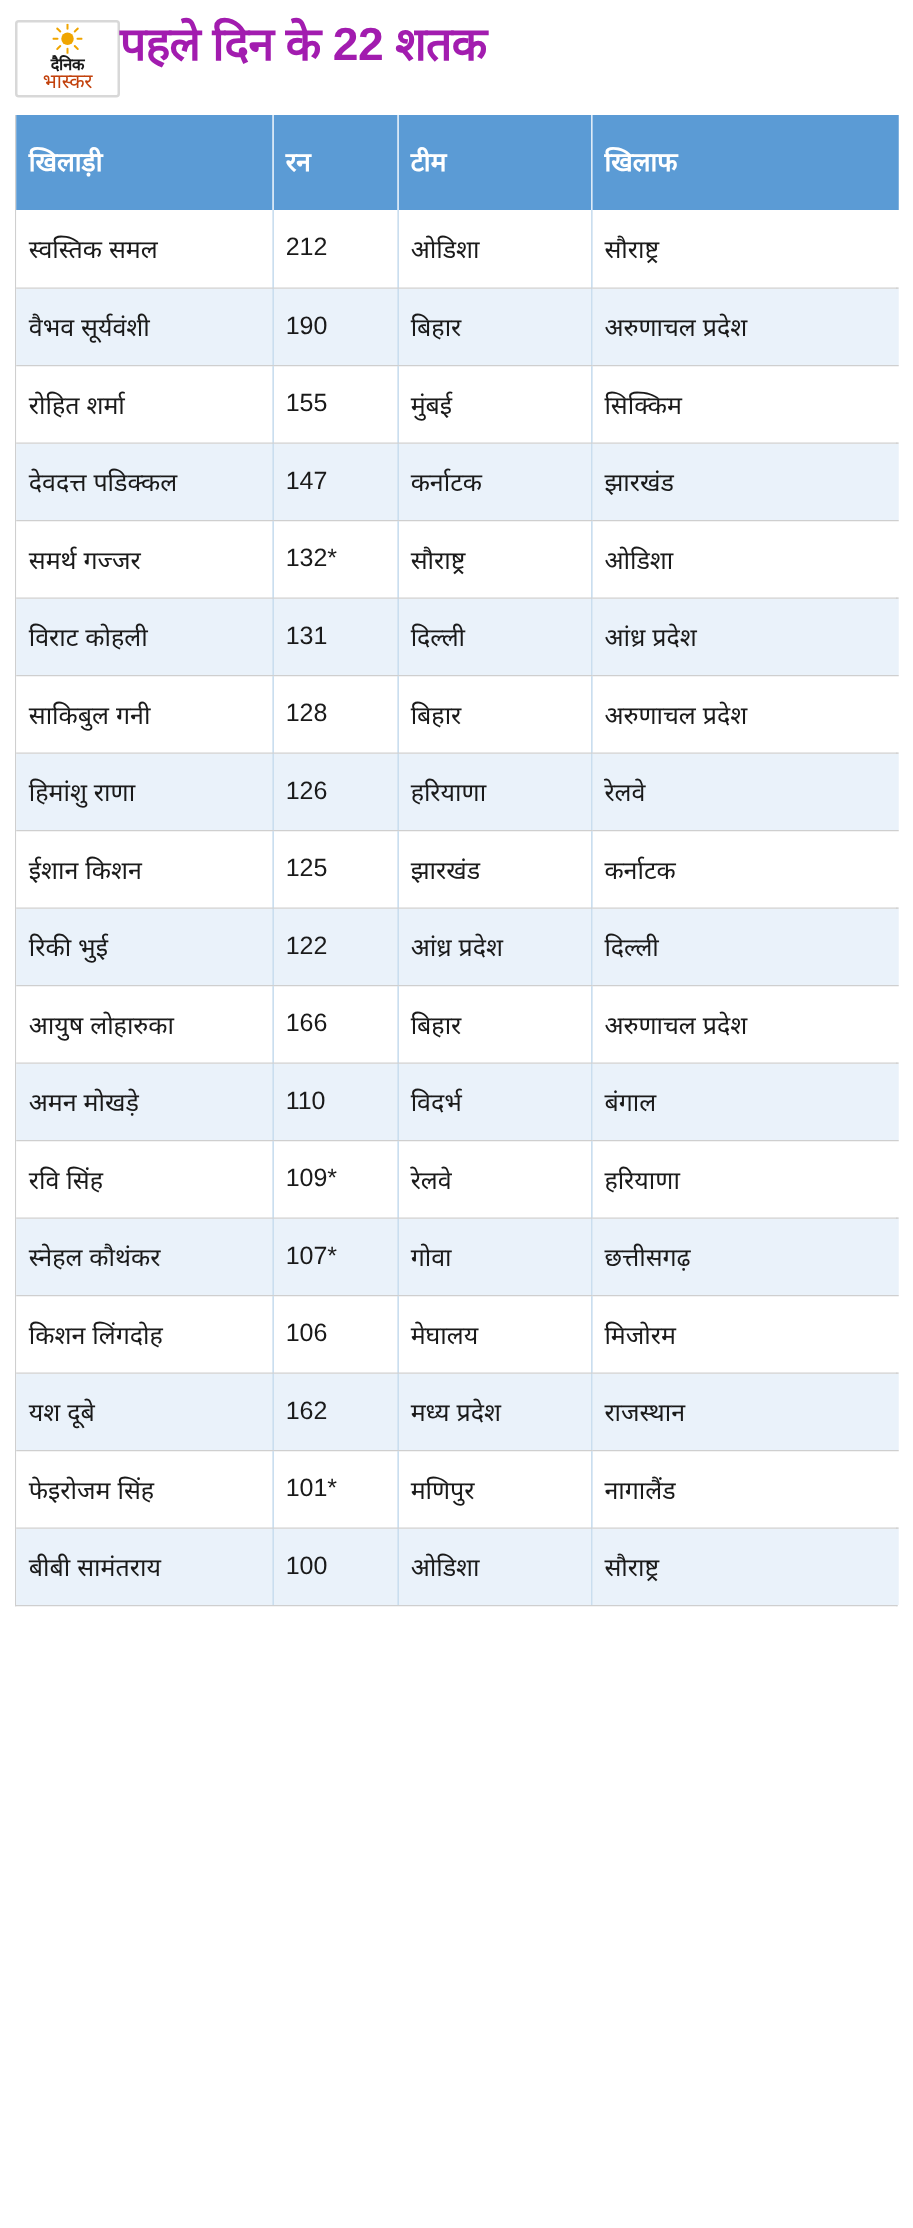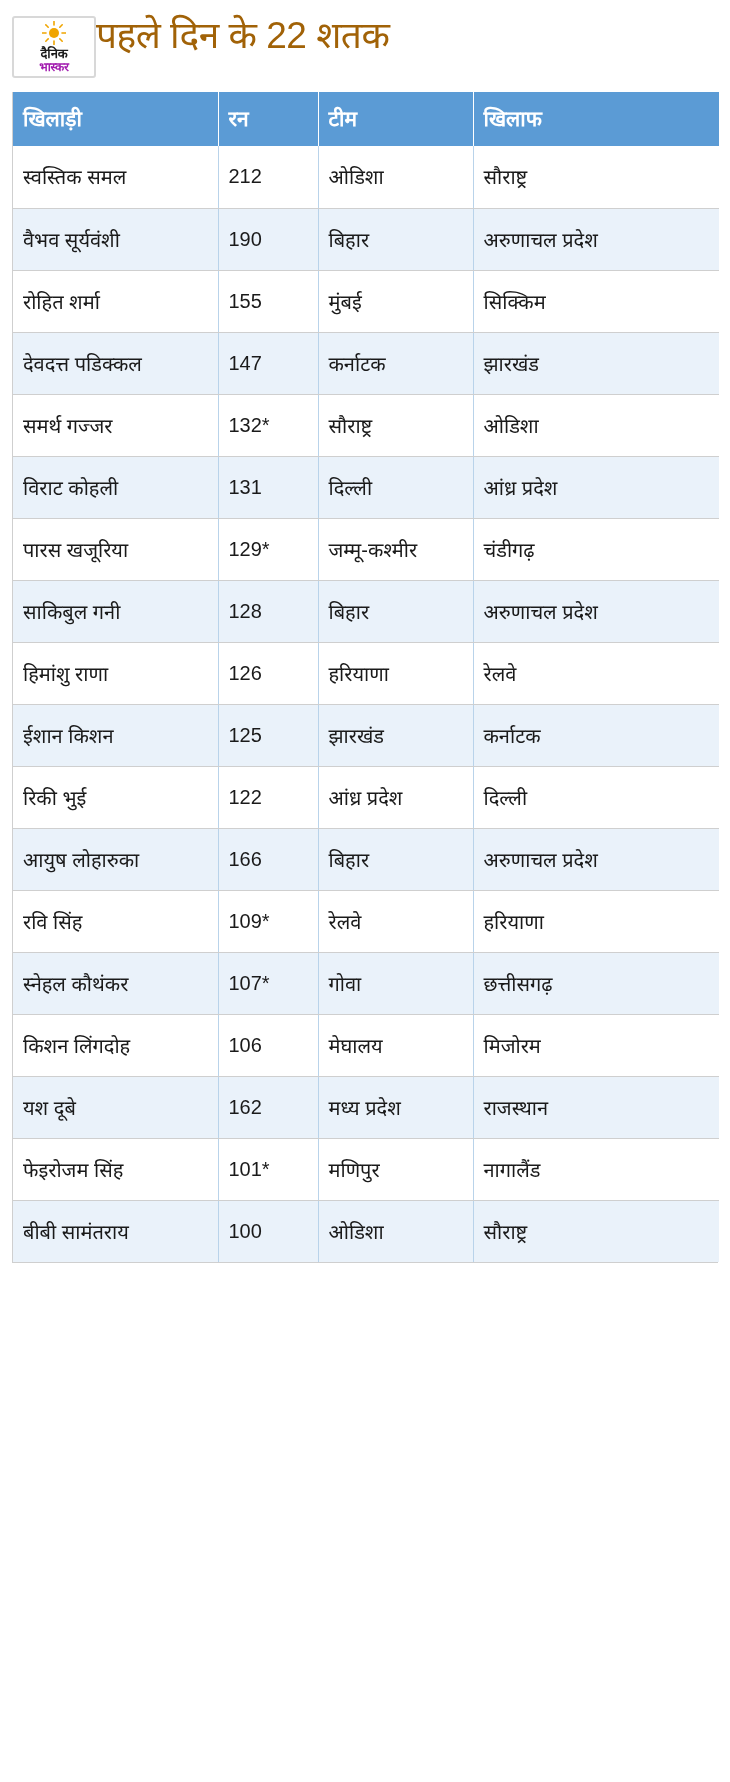--- a/index.html
+++ b/index.html
@@ -39,30 +39,30 @@
   }
   .logo-sun svg { display: block; }
   .logo-line1 {
     font-size: 13px;
     font-weight: bold;
     color: #1a1a1a;
     line-height: 1.05;
     letter-spacing: -0.2px;
   }
   .logo-line2 {
-    font-size: 12px;
+    font-size: 16px;
+    font-weight: normal;
+    color: #c2410c;
+    line-height: 1.05;
+    letter-spacing: -0.2px;
+  }
+  .title {
+    font-size: 37px;
     font-weight: bold;
     color: #a21caf;
-    line-height: 1.05;
-    letter-spacing: -0.2px;
-  }
-  .title {
-    font-size: 37px;
-    font-weight: normal;
-    color: #a16207;
     line-height: 1.1;
     letter-spacing: -0.5px;
     white-space: nowrap;
   }
   
   table.data {
     width: 100%;
     border-collapse: collapse;
     table-layout: fixed;
   }
@@ -72,21 +72,21 @@
   table.data col.c-vs     { width: 246px; }
 
   table.data thead th {
     background: #5b9bd5;
     color: #ffffff;
     font-size: 21px;
     font-weight: bold;
     text-align: left;
     padding: 12px 10px 14px 10px;
     border-right: 1px solid #ffffff;
-    height: 54px;
+    height: 76px;
     vertical-align: middle;
   }
   table.data thead th:last-child { border-right: none; }
 
   table.data tbody td {
     font-size: 20px;
     color: #1a1a1a;
     padding: 14px 10px;
     height: 62px;
     vertical-align: middle;
@@ -181,26 +181,20 @@
             <td>सौराष्ट्र</td>
             <td>ओडिशा</td>
           </tr>
           <tr>
             <td>विराट कोहली</td>
             <td>131</td>
             <td>दिल्ली</td>
             <td>आंध्र प्रदेश</td>
           </tr>
           <tr>
-            <td>पारस खजूरिया</td>
-            <td>129*</td>
-            <td>जम्मू-कश्मीर</td>
-            <td>चंडीगढ़</td>
-          </tr>
-          <tr>
             <td>साकिबुल गनी</td>
             <td>128</td>
             <td>बिहार</td>
             <td>अरुणाचल प्रदेश</td>
           </tr>
           <tr>
             <td>हिमांशु राणा</td>
             <td>126</td>
             <td>हरियाणा</td>
             <td>रेलवे</td>
@@ -217,20 +211,26 @@
             <td>आंध्र प्रदेश</td>
             <td>दिल्ली</td>
           </tr>
           <tr>
             <td>आयुष लोहारुका</td>
             <td>166</td>
             <td>बिहार</td>
             <td>अरुणाचल प्रदेश</td>
           </tr>
           <tr>
+            <td>अमन मोखड़े</td>
+            <td>110</td>
+            <td>विदर्भ</td>
+            <td>बंगाल</td>
+          </tr>
+          <tr>
             <td>रवि सिंह</td>
             <td>109*</td>
             <td>रेलवे</td>
             <td>हरियाणा</td>
           </tr>
           <tr>
             <td>स्नेहल कौथंकर</td>
             <td>107*</td>
             <td>गोवा</td>
             <td>छत्तीसगढ़</td>

